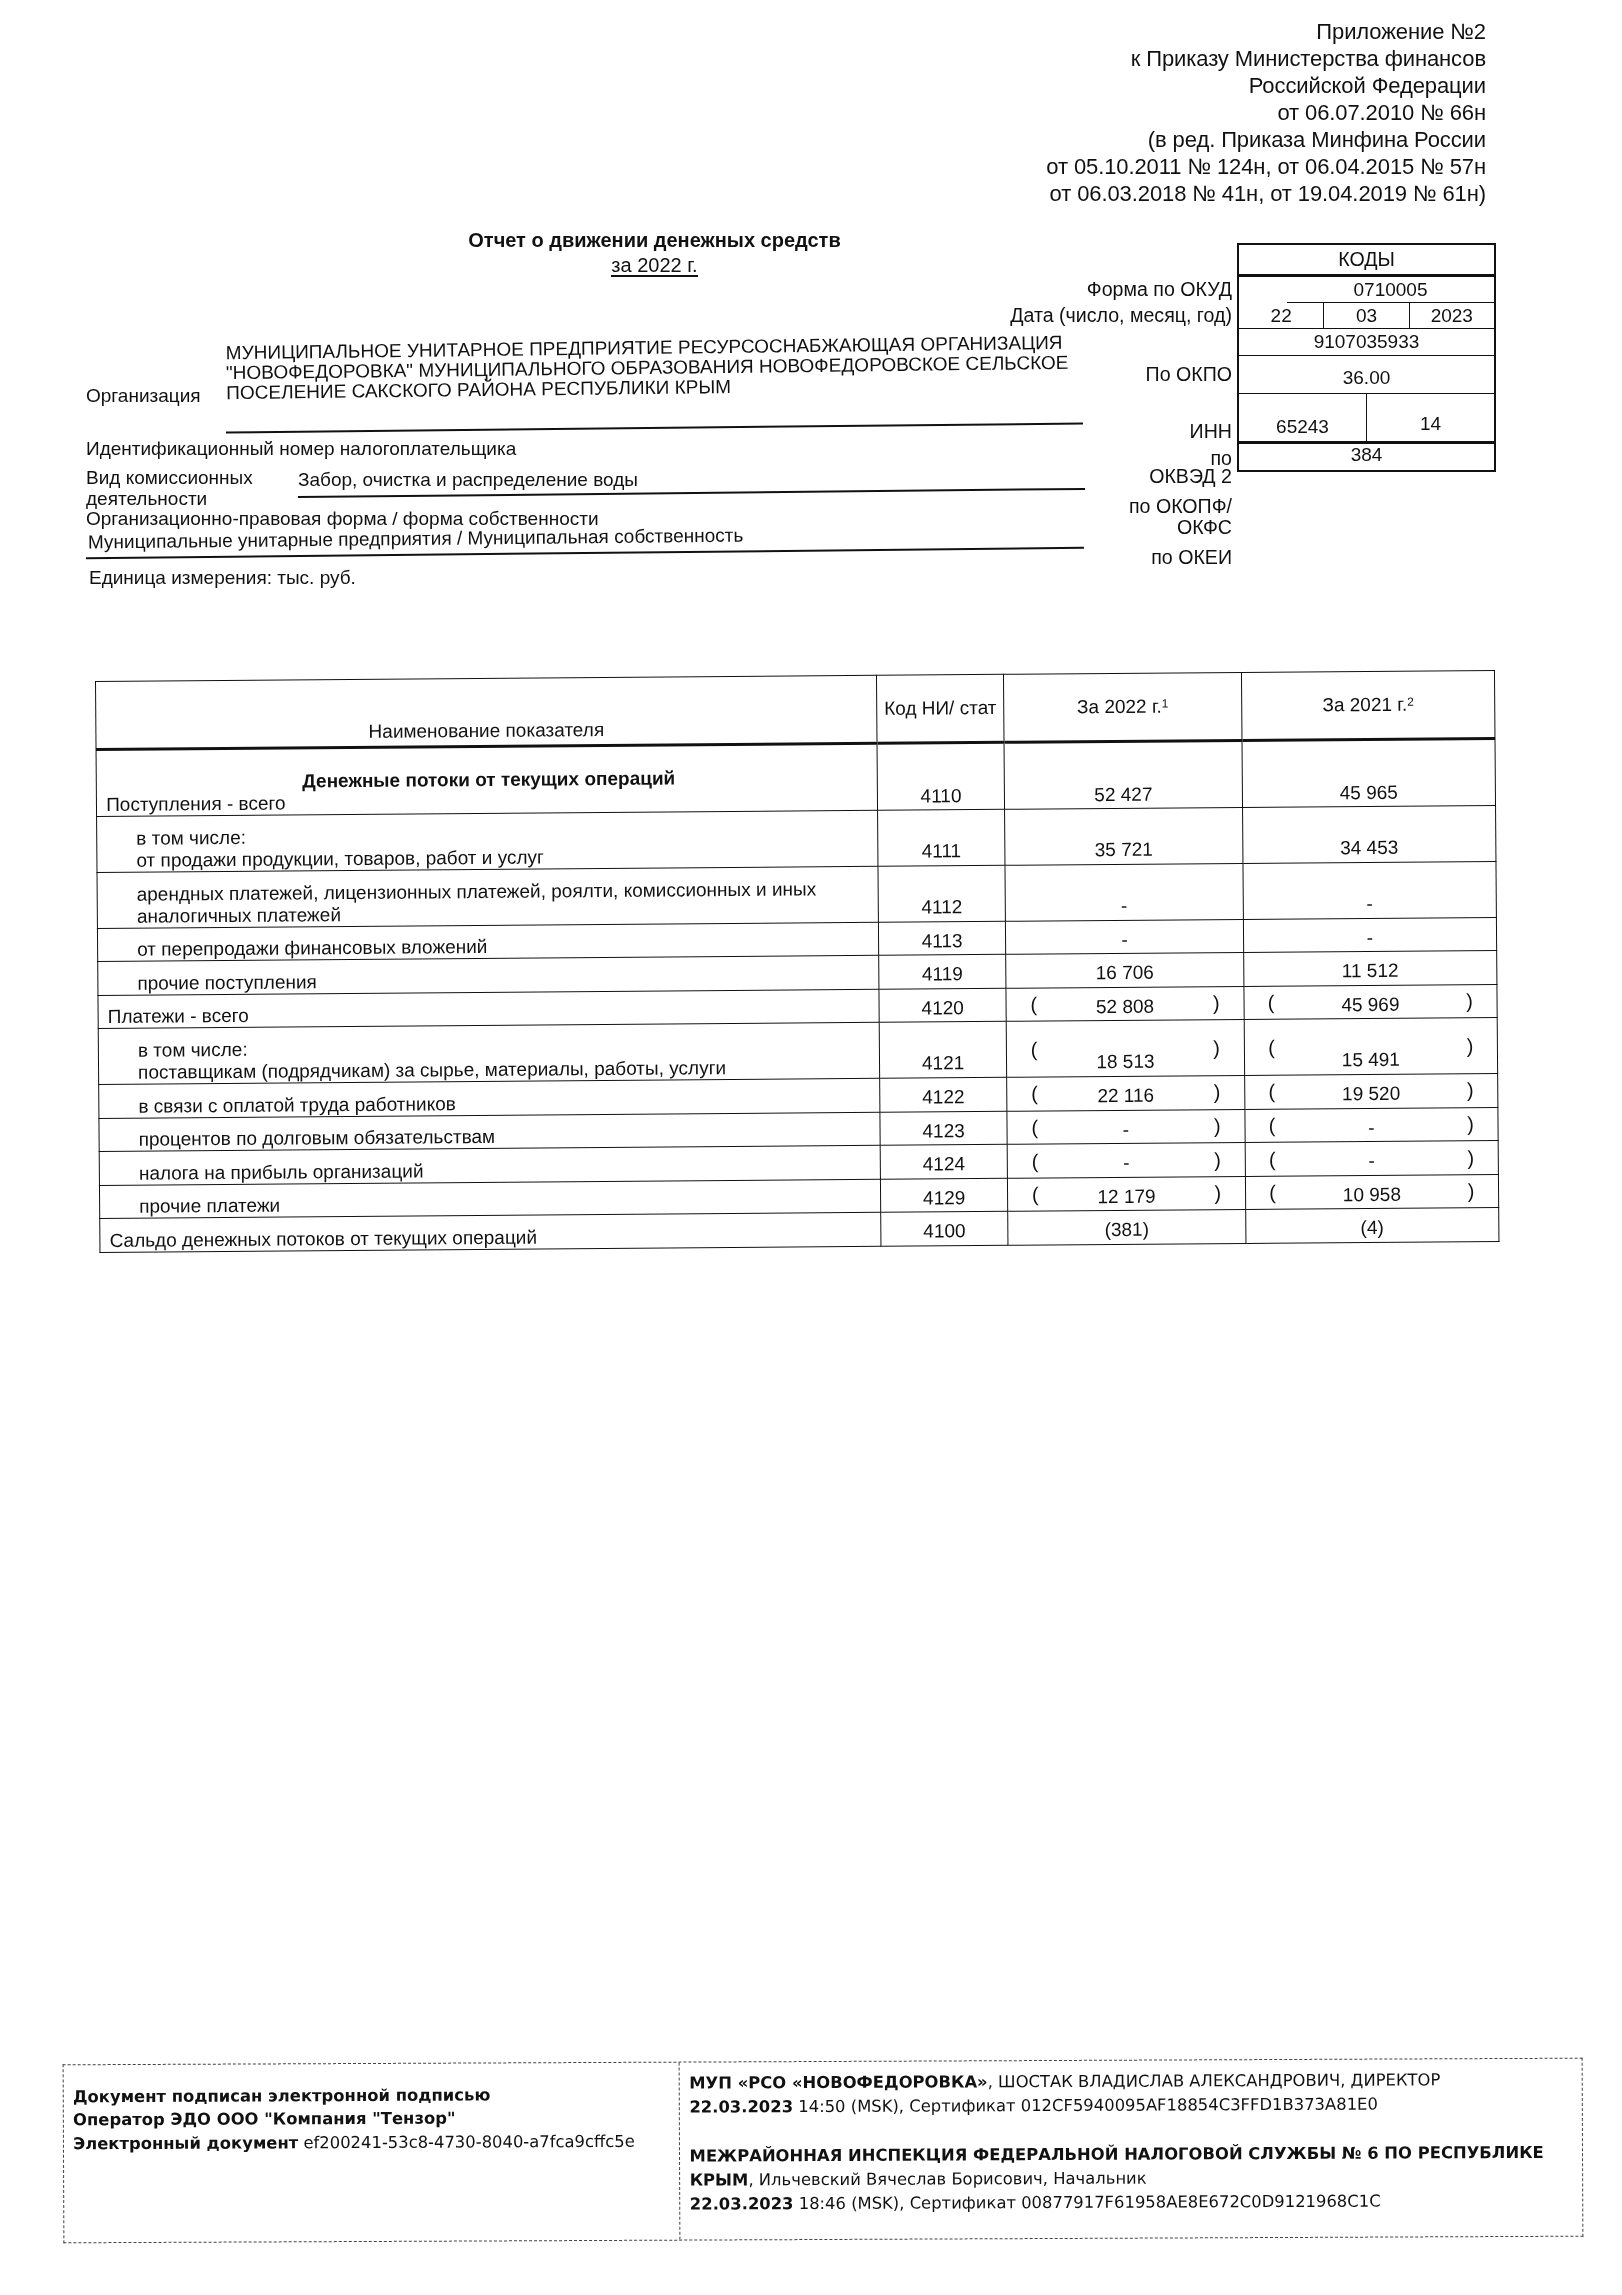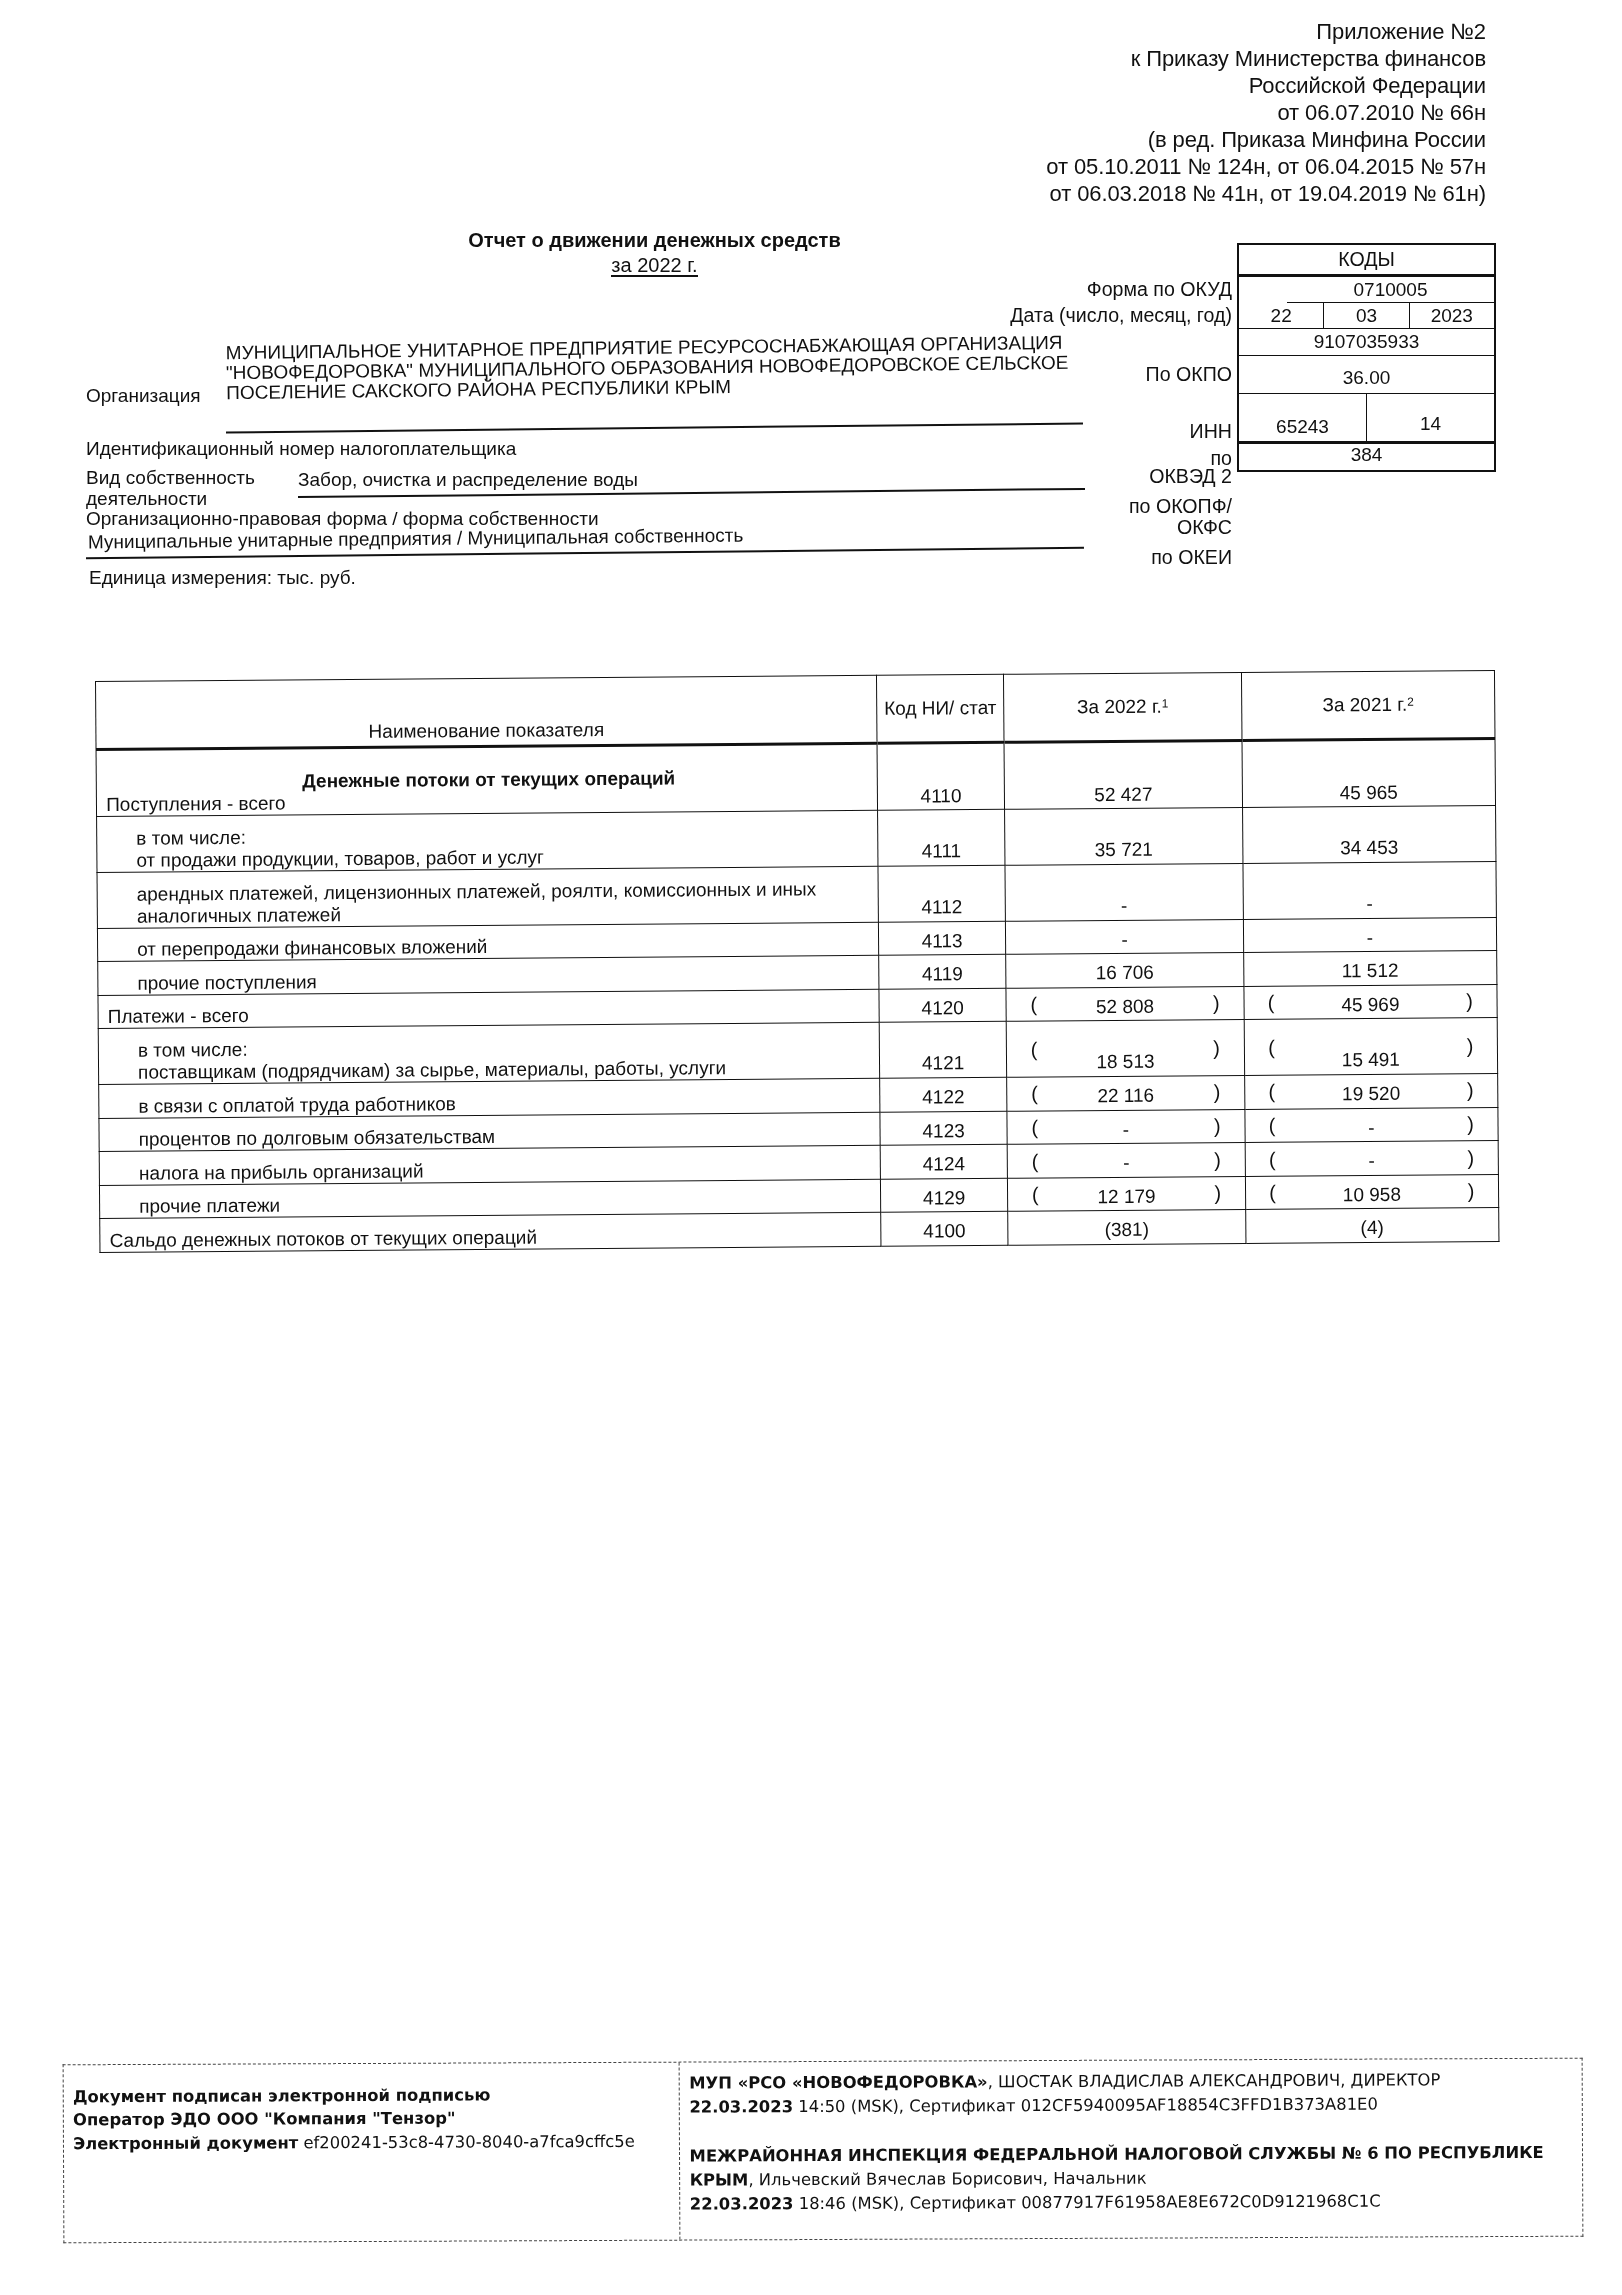--- a/index.html
+++ b/index.html
@@ -127,21 +127,21 @@
   <div class="cell okei">384</div>
 </div>
 
 <div class="abs lbl" style="left:86px; top:385px">Организация</div>
 <div class="abs val" style="left:226px; top:338px; width:844px; transform: rotate(-0.7deg)">МУНИЦИПАЛЬНОЕ УНИТАРНОЕ ПРЕДПРИЯТИЕ РЕСУРСОСНАБЖАЮЩАЯ ОРГАНИЗАЦИЯ "НОВОФЕДОРОВКА" МУНИЦИПАЛЬНОГО ОБРАЗОВАНИЯ НОВОФЕДОРОВСКОЕ СЕЛЬСКОЕ ПОСЕЛЕНИЕ САКСКОГО РАЙОНА РЕСПУБЛИКИ КРЫМ</div>
 <div class="rule" style="left:226px; top:427px; width:857px; transform: rotate(-0.6deg)"></div>
 
 <div class="abs lbl" style="left:86px; top:438px">Идентификационный номер налогоплательщика</div>
 
 <div class="abs lbl" style="left:86px; top:467px; line-height:21px">
-  <div>Вид собственность</div>
+  <div>Вид комиссионных</div>
   <div>деятельности</div>
 </div>
 <div class="abs val" style="left:298px; top:470px">Забор, очистка и распределение воды</div>
 <div class="rule" style="left:298px; top:492px; width:787px; transform: rotate(-0.6deg)"></div>
 
 <div class="abs lbl" style="left:86px; top:508px">Организационно-правовая форма / форма собственности</div>
 <div class="abs val" style="left:88px; top:529px; transform: rotate(-0.6deg)">Муниципальные унитарные предприятия / Муниципальная собственность</div>
 <div class="rule" style="left:86px; top:552px; width:998px; transform: rotate(-0.6deg)"></div>
 
 <div class="abs lbl" style="left:89px; top:567px">Единица измерения: тыс. руб.</div>

